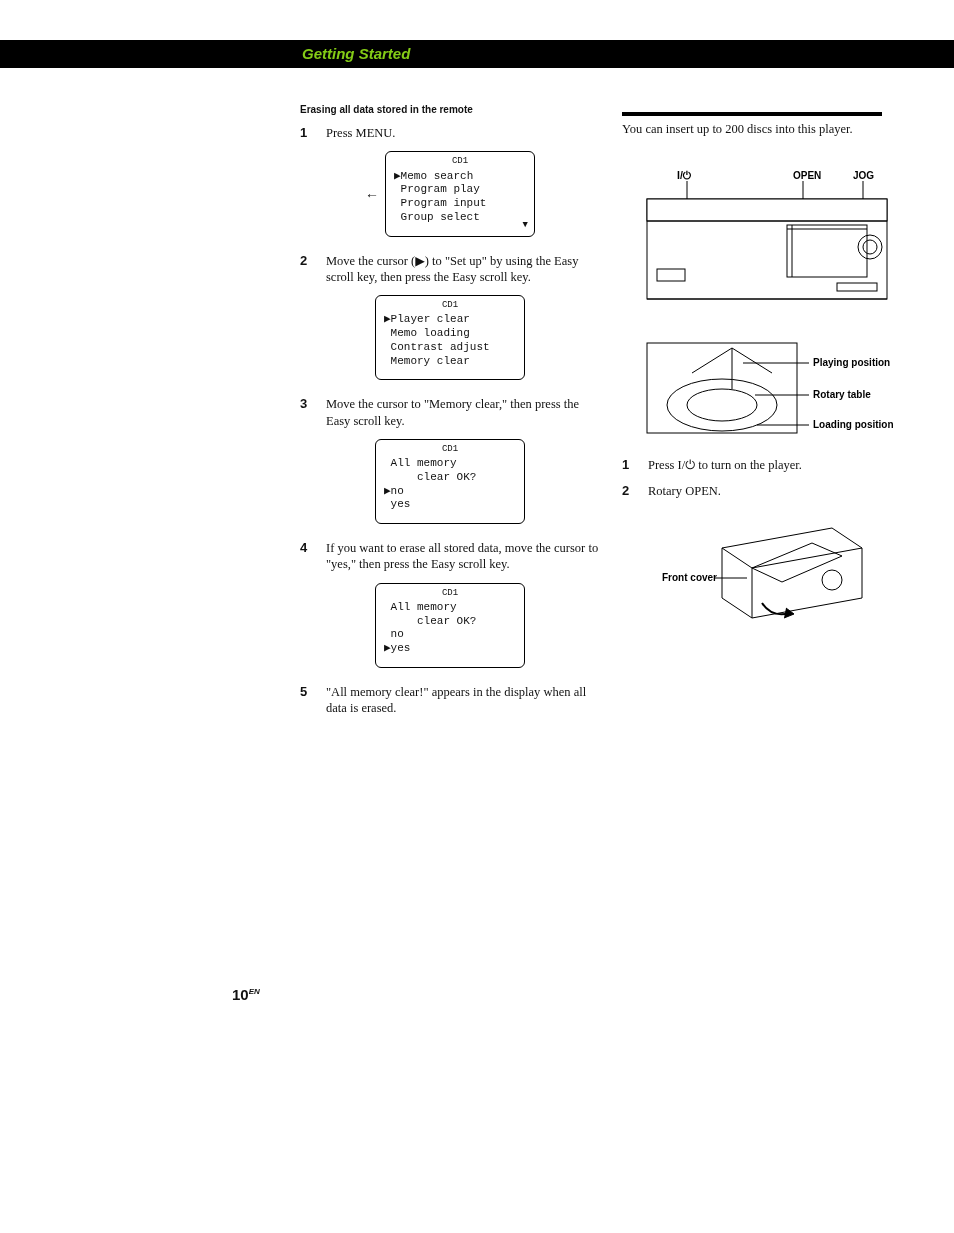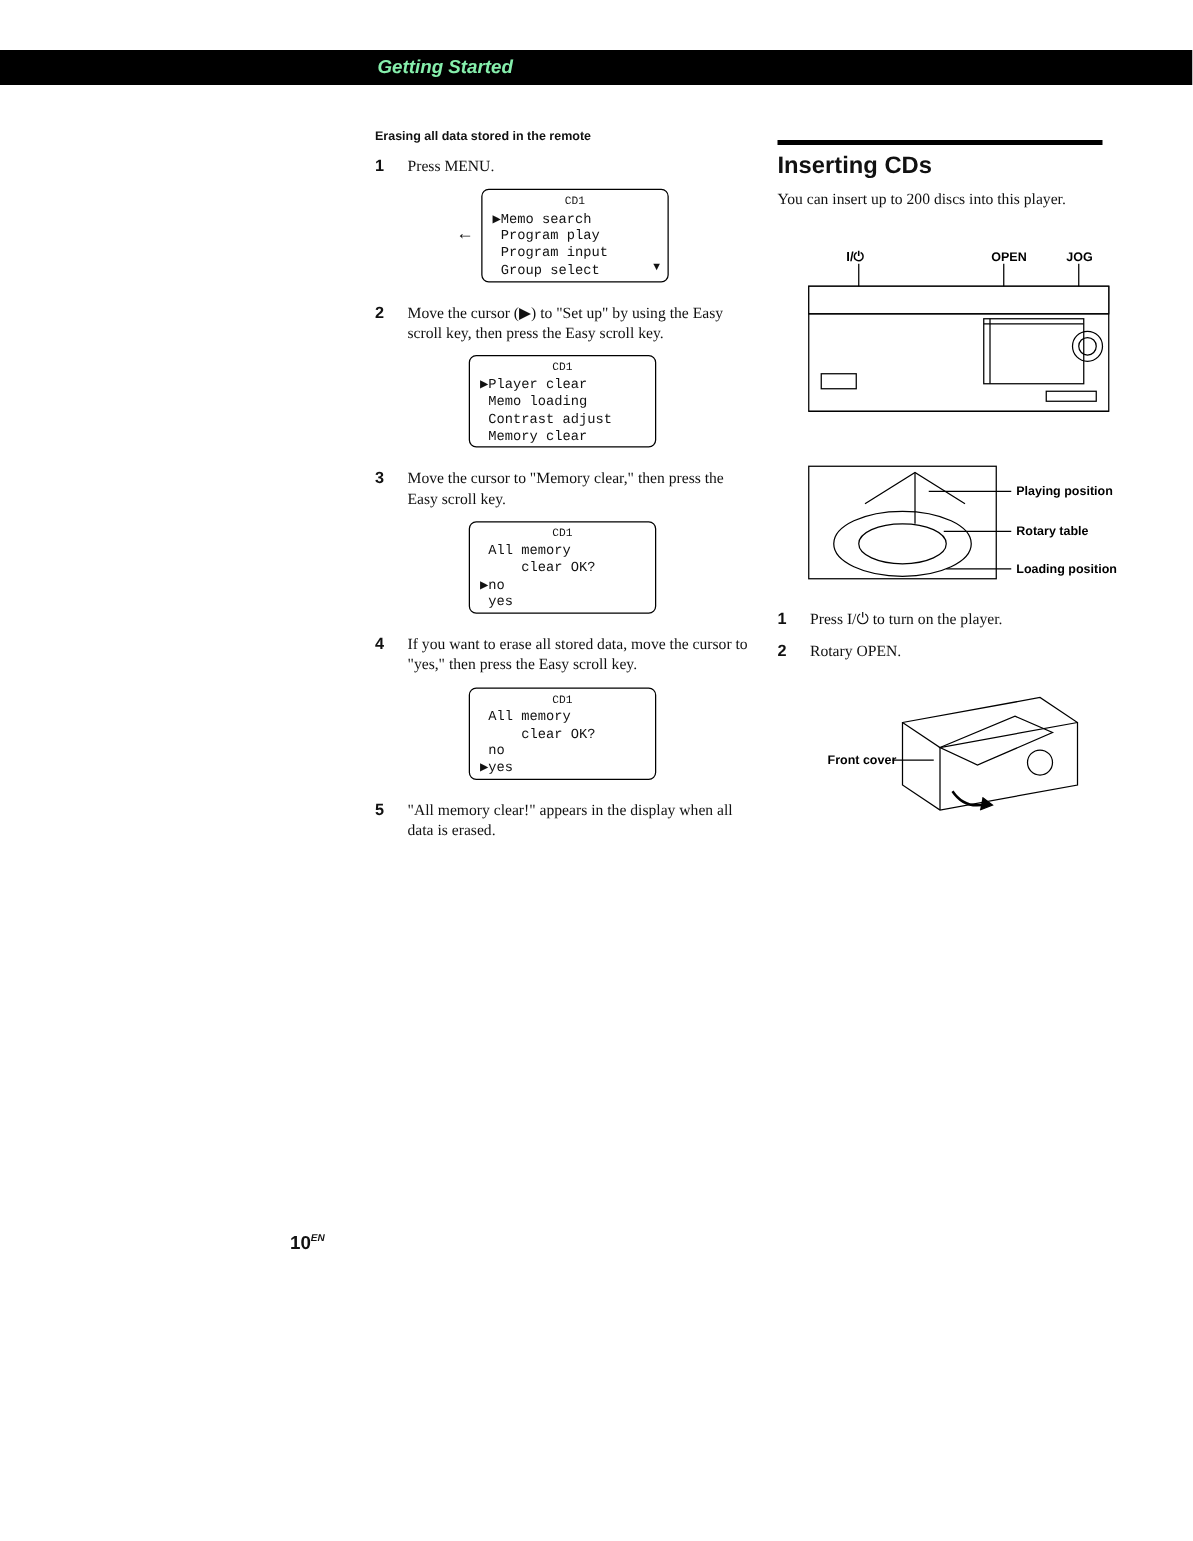--- a/index.html
+++ b/index.html
@@ -15,21 +15,21 @@
   .header-bar {
     position: absolute;
     top: 40px; left: 0; right: 0;
     height: 28px;
     background: #000;
   }
   .header-bar .title {
     position: absolute;
     left: 302px; top: 0;
     height: 28px; line-height: 28px;
-    color: #86efac;
+    color: #84cc16;
     font-family: Arial, sans-serif;
     font-weight: bold;
     font-style: italic;
     font-size: 15px;
   }
   .col-left {
     position: absolute;
     left: 300px; top: 104px;
     width: 300px;
   }
@@ -64,21 +64,21 @@
     width: 14px;
     flex: 0 0 14px;
   }
   .step .txt { flex: 1; line-height: 1.3; }
   .lcd-wrap { display: flex; align-items: center; justify-content: center; margin: 6px 0 16px; }
   .arrow-left { font-size: 14px; margin-right: 6px; }
   .lcd {
     border: 1.5px solid #000;
     border-radius: 6px;
     width: 150px;
-    padding: 4px 8px 0;
+    padding: 4px 8px 11px;
     font-family: 'Courier New', monospace;
     font-size: 11px;
     line-height: 1.25;
     position: relative;
   }
   .lcd .hdr { text-align: center; font-size: 9px; margin-bottom: 2px; }
   .lcd .row { white-space: pre; }
   .lcd .tri {
     position: absolute; right: 6px; bottom: 4px;
     font-size: 9px;
@@ -168,21 +168,20 @@
   </div>
 
   <div class="step">
     <div class="num">5</div>
     <div class="txt">"All memory clear!" appears in the display when all data is erased.</div>
   </div>
 </div>
 
 <div class="col-right">
   <div class="top-rule"></div>
-  <div class="section-h">Inserting CDs</div>
   <div class="intro">You can insert up to 200 discs into this player.</div>
 
   <svg class="device-svg" width="260" height="150" viewBox="0 0 260 150">
     <g stroke="#000" stroke-width="1" fill="none">
       <rect x="10" y="30" width="240" height="100"></rect>
       <rect x="10" y="30" width="240" height="22" fill="#fff"></rect>
       <line x1="10" y1="52" x2="250" y2="52"></line>
       <rect x="150" y="56" width="80" height="52"></rect>
       <circle cx="233" cy="78" r="12"></circle>
       <circle cx="233" cy="78" r="7"></circle>

